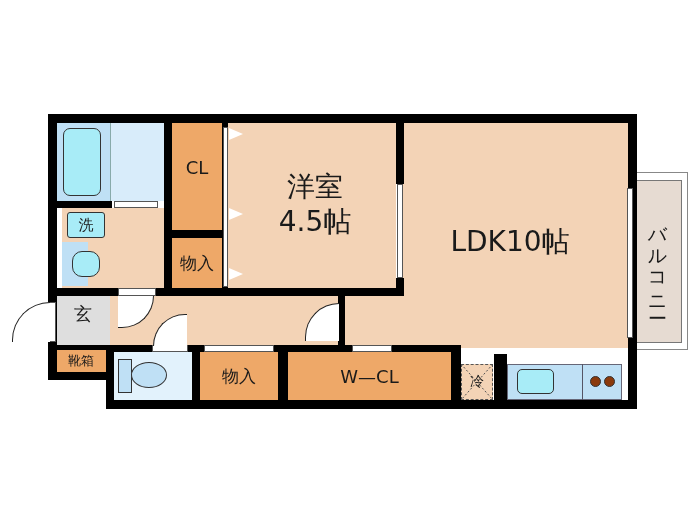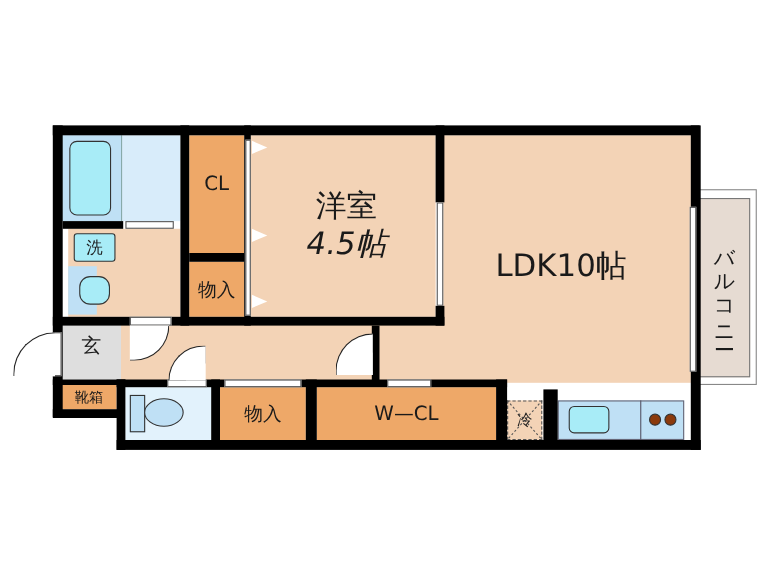--- a/index.html
+++ b/index.html
@@ -114,14 +114,14 @@
 <div class="door-arc" style="left:12px;top:302px;width:38px;height:40px;border-radius:40px 0 0 0;border-right:none;border-bottom:none;"></div>
 <div class="door-arc" style="left:118px;top:296px;width:36px;height:32px;border-radius:0 0 32px 0;border-left:none;border-top:none;"></div>
 <div class="door-arc" style="left:153px;top:314px;width:34px;height:32px;border-radius:32px 0 0 0;border-right:none;border-bottom:none;"></div>
 <div class="door-arc" style="left:305px;top:303px;width:34px;height:38px;border-radius:34px 0 0 0;border-right:none;border-bottom:none;"></div>
 
 <div class="tri" style="left:229px;top:128px;border-top:6px solid transparent;border-bottom:6px solid transparent;border-left:14px solid #fff;"></div>
 <div class="tri" style="left:229px;top:208px;border-top:6px solid transparent;border-bottom:6px solid transparent;border-left:14px solid #fff;"></div>
 <div class="tri" style="left:229px;top:268px;border-top:6px solid transparent;border-bottom:6px solid transparent;border-left:14px solid #fff;"></div>
 
 <div class="lbl" style="left:240px;top:170px;width:150px;height:34px;font-size:28px;">洋室</div>
-<div class="lbl" style="left:240px;top:205px;width:150px;height:34px;font-size:28px;font-style:italic;">4.5帖</div>
+<div class="lbl" style="left:240px;top:205px;width:150px;height:34px;font-size:28px;">4.5帖</div>
 <div class="lbl" style="left:410px;top:222px;width:200px;height:40px;font-size:28px;">LDK10帖</div>
 
 </body></html>

